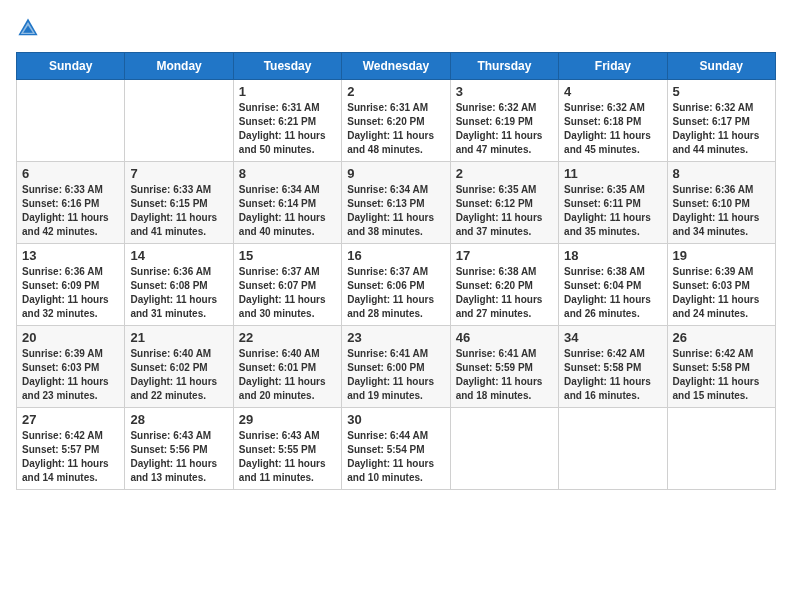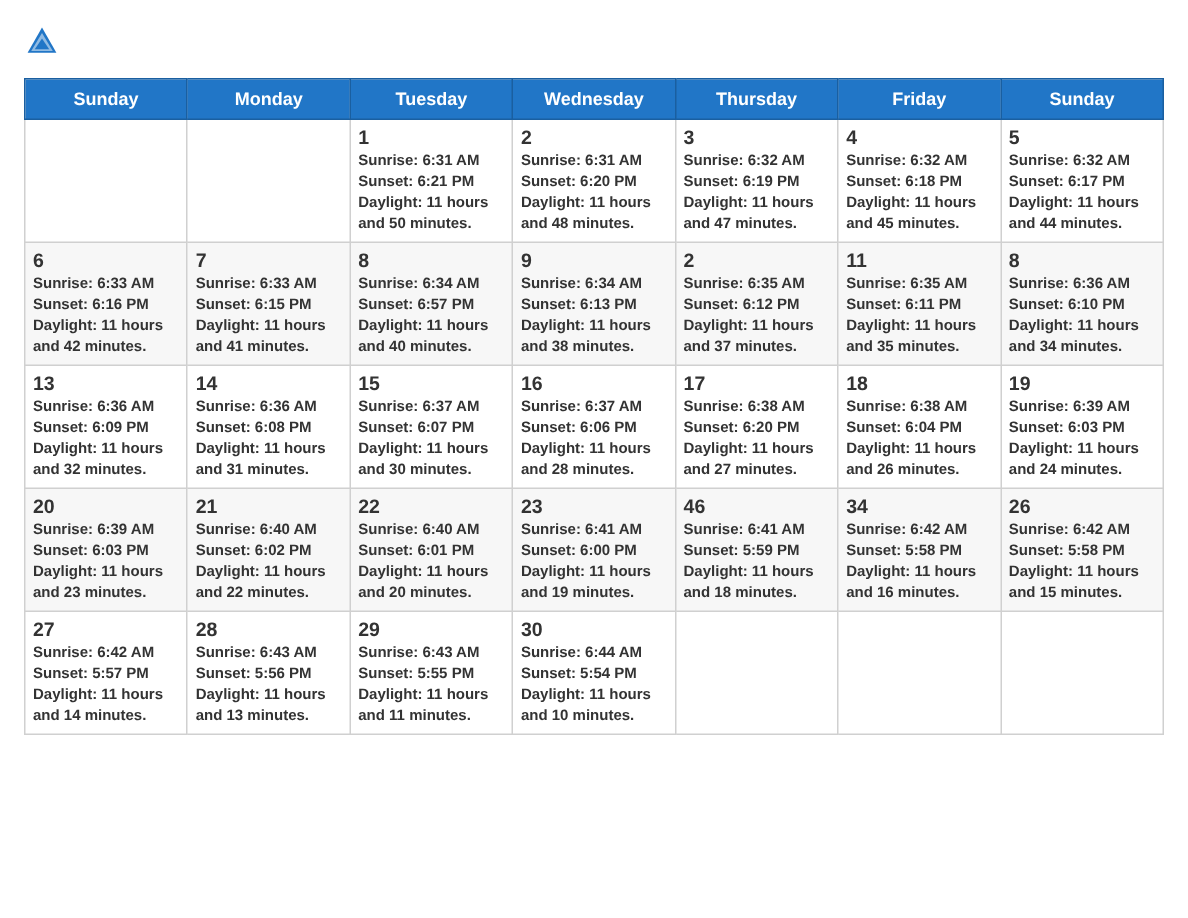--- a/index.html
+++ b/index.html
@@ -167,21 +167,21 @@
         </td>
         <td>
           <span class="day-number">7</span>
           <div class="cell-info">Sunrise: 6:33 AM
 Sunset: 6:15 PM
 Daylight: 11 hours and 41 minutes.</div>
         </td>
         <td>
           <span class="day-number">8</span>
           <div class="cell-info">Sunrise: 6:34 AM
-Sunset: 6:57 PM
+Sunset: 6:14 PM
 Daylight: 11 hours and 40 minutes.</div>
         </td>
         <td>
           <span class="day-number">9</span>
           <div class="cell-info">Sunrise: 6:34 AM
 Sunset: 6:13 PM
 Daylight: 11 hours and 38 minutes.</div>
         </td>
         <td>
           <span class="day-number">2</span>

